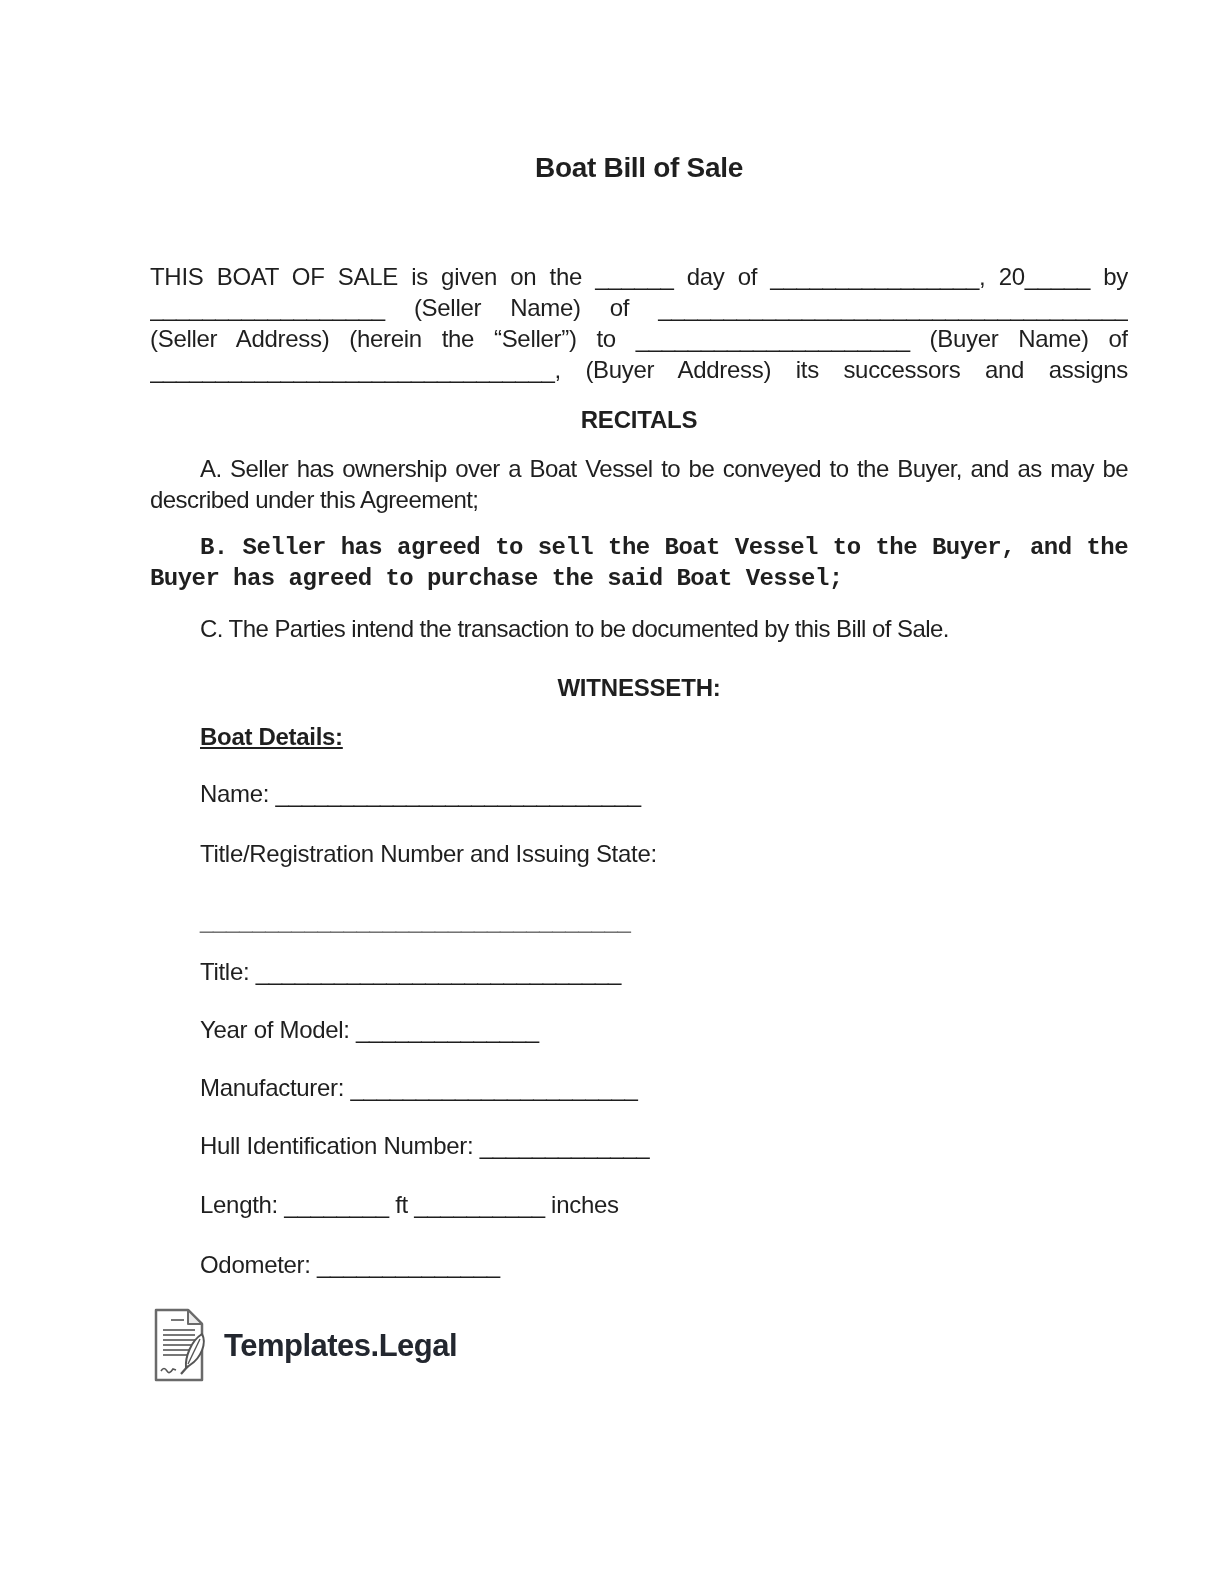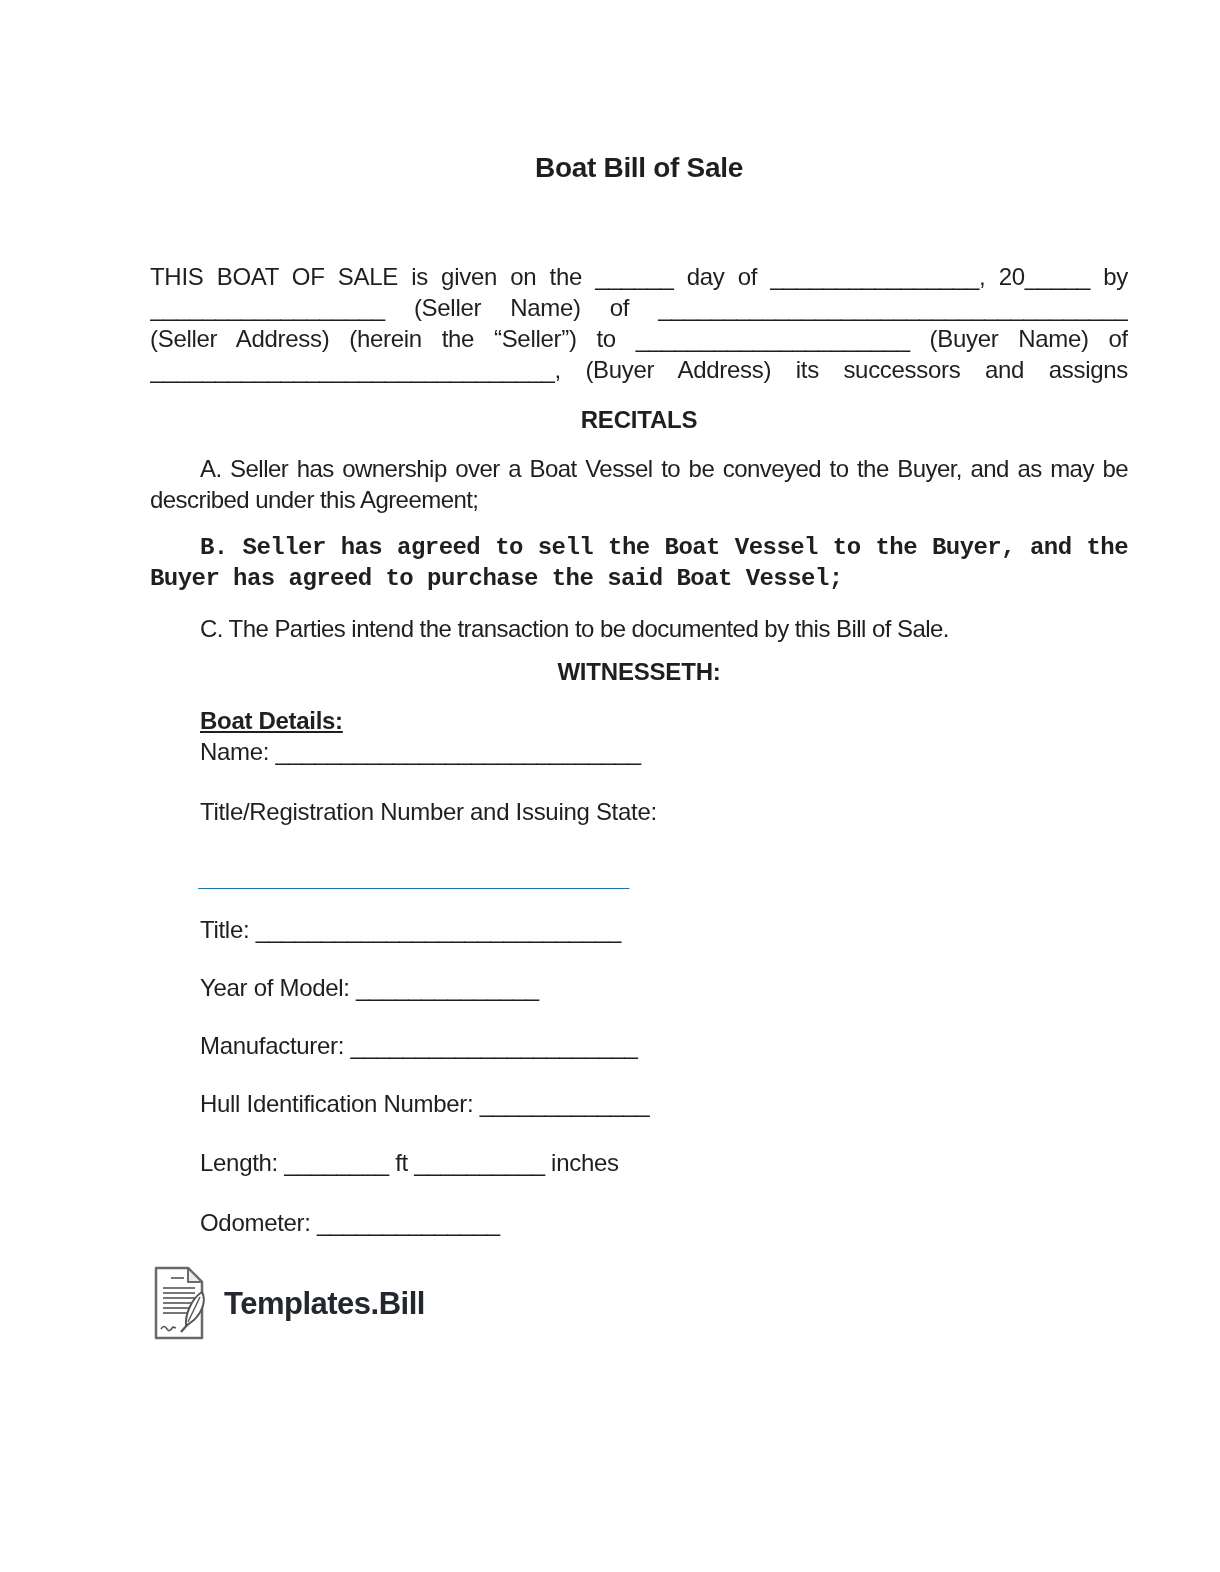--- a/index.html
+++ b/index.html
@@ -36,42 +36,42 @@
   .jline.last { text-align-last: left; }
   .section-heading {
     margin: 0;
     font-size: 24px;
     line-height: 31px;
     font-weight: bold;
     text-align: center;
     letter-spacing: -0.2px;
   }
   .section-heading.recitals { margin-top: 19px; }
-  .section-heading.witnesseth { margin-top: 12px; }
+  .section-heading.witnesseth { margin-top: 28px; }
   .body-par {
     margin: 0;
     text-align: justify;
     text-indent: 50px;
     letter-spacing: -0.55px;
   }
   .body-par.a { margin-top: 18px; }
   .body-par.b { margin-top: 17px; font-family: Liberation Mono, monospace; }
   .body-par.c { margin-top: 19px; }
   .body-par.desc { margin-top: 16px; }
   .b { font-weight: bold; }
   .subheading {
     margin: 18px 0 0 50px;
     font-weight: bold;
     text-decoration: underline;
     letter-spacing: -0.3px;
   }
   .field { margin-left: 50px; letter-spacing: -0.3px; white-space: nowrap; }
-  .f-name   { }
+  .f-name   { margin-top: 26px; }
   .f-titreg { margin-top: 29px; }
-  .f-grayline { margin-top: 35px; color: #0369a1; font-style: italic; }
+  .f-grayline { margin-top: 35px; color: #737373; }
   .f-make   { margin-top: 21px; }
   .f-year   { margin-top: 27px; }
   .f-manu   { margin-top: 27px; }
   .f-hull   { margin-top: 27px; }
   .f-length { margin-top: 28px; }
   .f-odo    { margin-top: 29px; }
   .footer {
     margin-top: 28px;
     display: flex;
     align-items: center;
@@ -139,16 +139,16 @@
         <line x1="13" y1="32" x2="45" y2="32" stroke="#777777" stroke-width="2"></line>
         <line x1="13" y1="37" x2="45" y2="37" stroke="#777777" stroke-width="2"></line>
         <line x1="13" y1="42" x2="45" y2="42" stroke="#777777" stroke-width="2"></line>
         <line x1="13" y1="47" x2="45" y2="47" stroke="#777777" stroke-width="2"></line>
         <path d="M11 63 q3 -5 6 0 q2 4 6 -2 l3 1" fill="none" stroke="#555555" stroke-width="1.6"></path>
         <path d="M52 26 C57 35 51 50 40 57 L36 60 C35 49 41 33 52 26 Z" fill="#ffffff" stroke="#555555" stroke-width="2" stroke-linejoin="round"></path>
         <line x1="50" y1="31" x2="38" y2="56" stroke="#555555" stroke-width="1.4"></line>
         <line x1="38" y1="58" x2="31" y2="66" stroke="#555555" stroke-width="2.2"></line>
       </svg>
     </span>
-    <span class="brand">Templates.Bill</span>
+    <span class="brand">Templates.Legal</span>
   </div>
 
 </div>
 
 </body></html>

